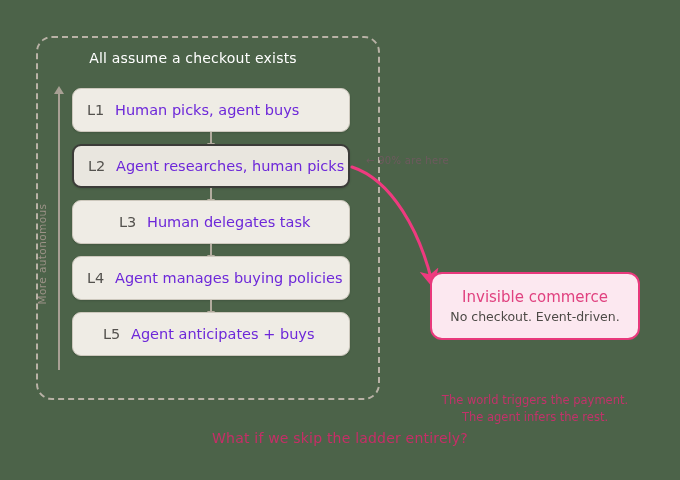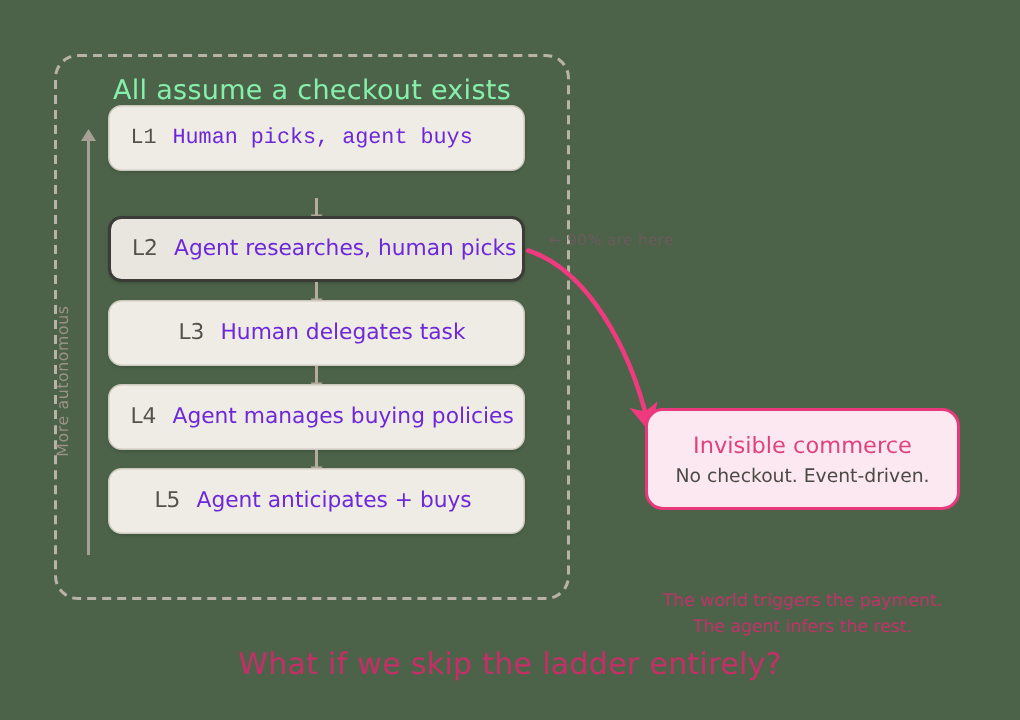--- a/index.html
+++ b/index.html
@@ -29,26 +29,26 @@
     top: 36px;
     width: 344px;
     height: 364px;
     border: 2px dashed #b9b2a6;
     border-radius: 16px;
     box-sizing: border-box;
   }
 
   .ladder-caption {
     position: absolute;
-    left: 36px;
+    left: 21px;
     top: 50px;
     width: 344px;
     text-align: center;
-    font-size: 18px;
-    color: #86efac;
+    font-size: 14px;
+    color: #ffffff;
     letter-spacing: 0.2px;
   }
 
   
   .axis-line {
     position: absolute;
     left: 58px;
     top: 90px;
     width: 2px;
     height: 280px;
@@ -101,21 +101,21 @@
     padding-left: 14px;
     font-size: 14.5px;
     color: #54524e;
     box-sizing: border-box;
   }
   .level .lvl-text {
     font-size: 14.5px;
     color: #6d28d9;
   }
 
-  .lvl1 { top: 70px; font-family: Liberation Mono, monospace; }
+  .lvl1 { top: 88px; }
   .lvl2 { top: 144px; }
   .lvl3 { top: 200px; padding-left: 32px; }
   .lvl4 { top: 256px; }
   .lvl5 { top: 312px; padding-left: 16px; }
 
   
   .connector {
     position: absolute;
     left: 210px;
     width: 2px;
@@ -198,21 +198,21 @@
     margin-top: 36px;
   }
 
   
   .bottom-question {
     position: absolute;
     left: 0;
     top: 430px;
     width: 680px;
     text-align: center;
-    font-size: 20px;
+    font-size: 14px;
     color: #c62e67;
     letter-spacing: 0.2px;
   }
 </style>
 </head>
 <body>
 
 <div id="stage">
 
   <div class="ladder-frame"></div>

